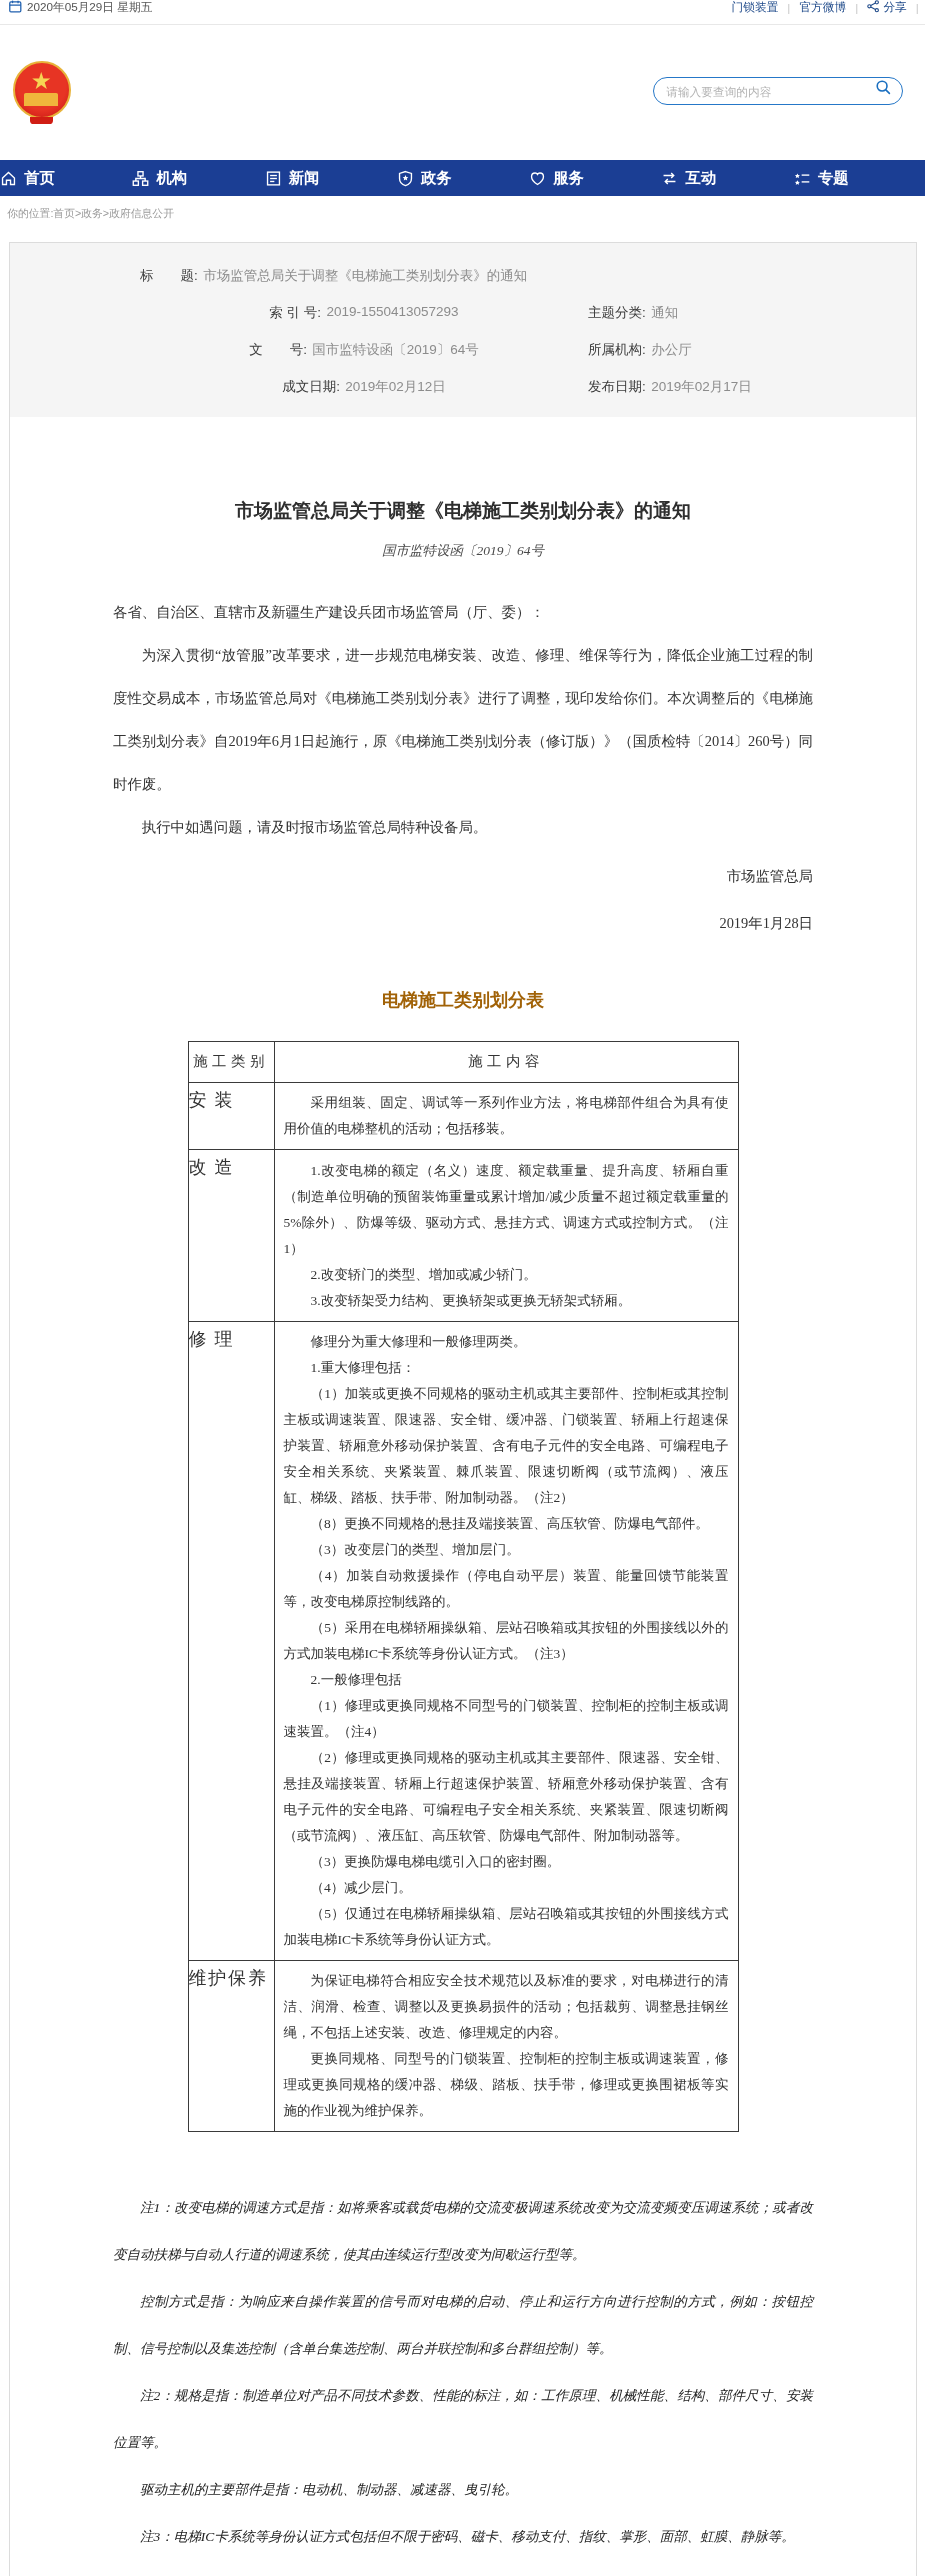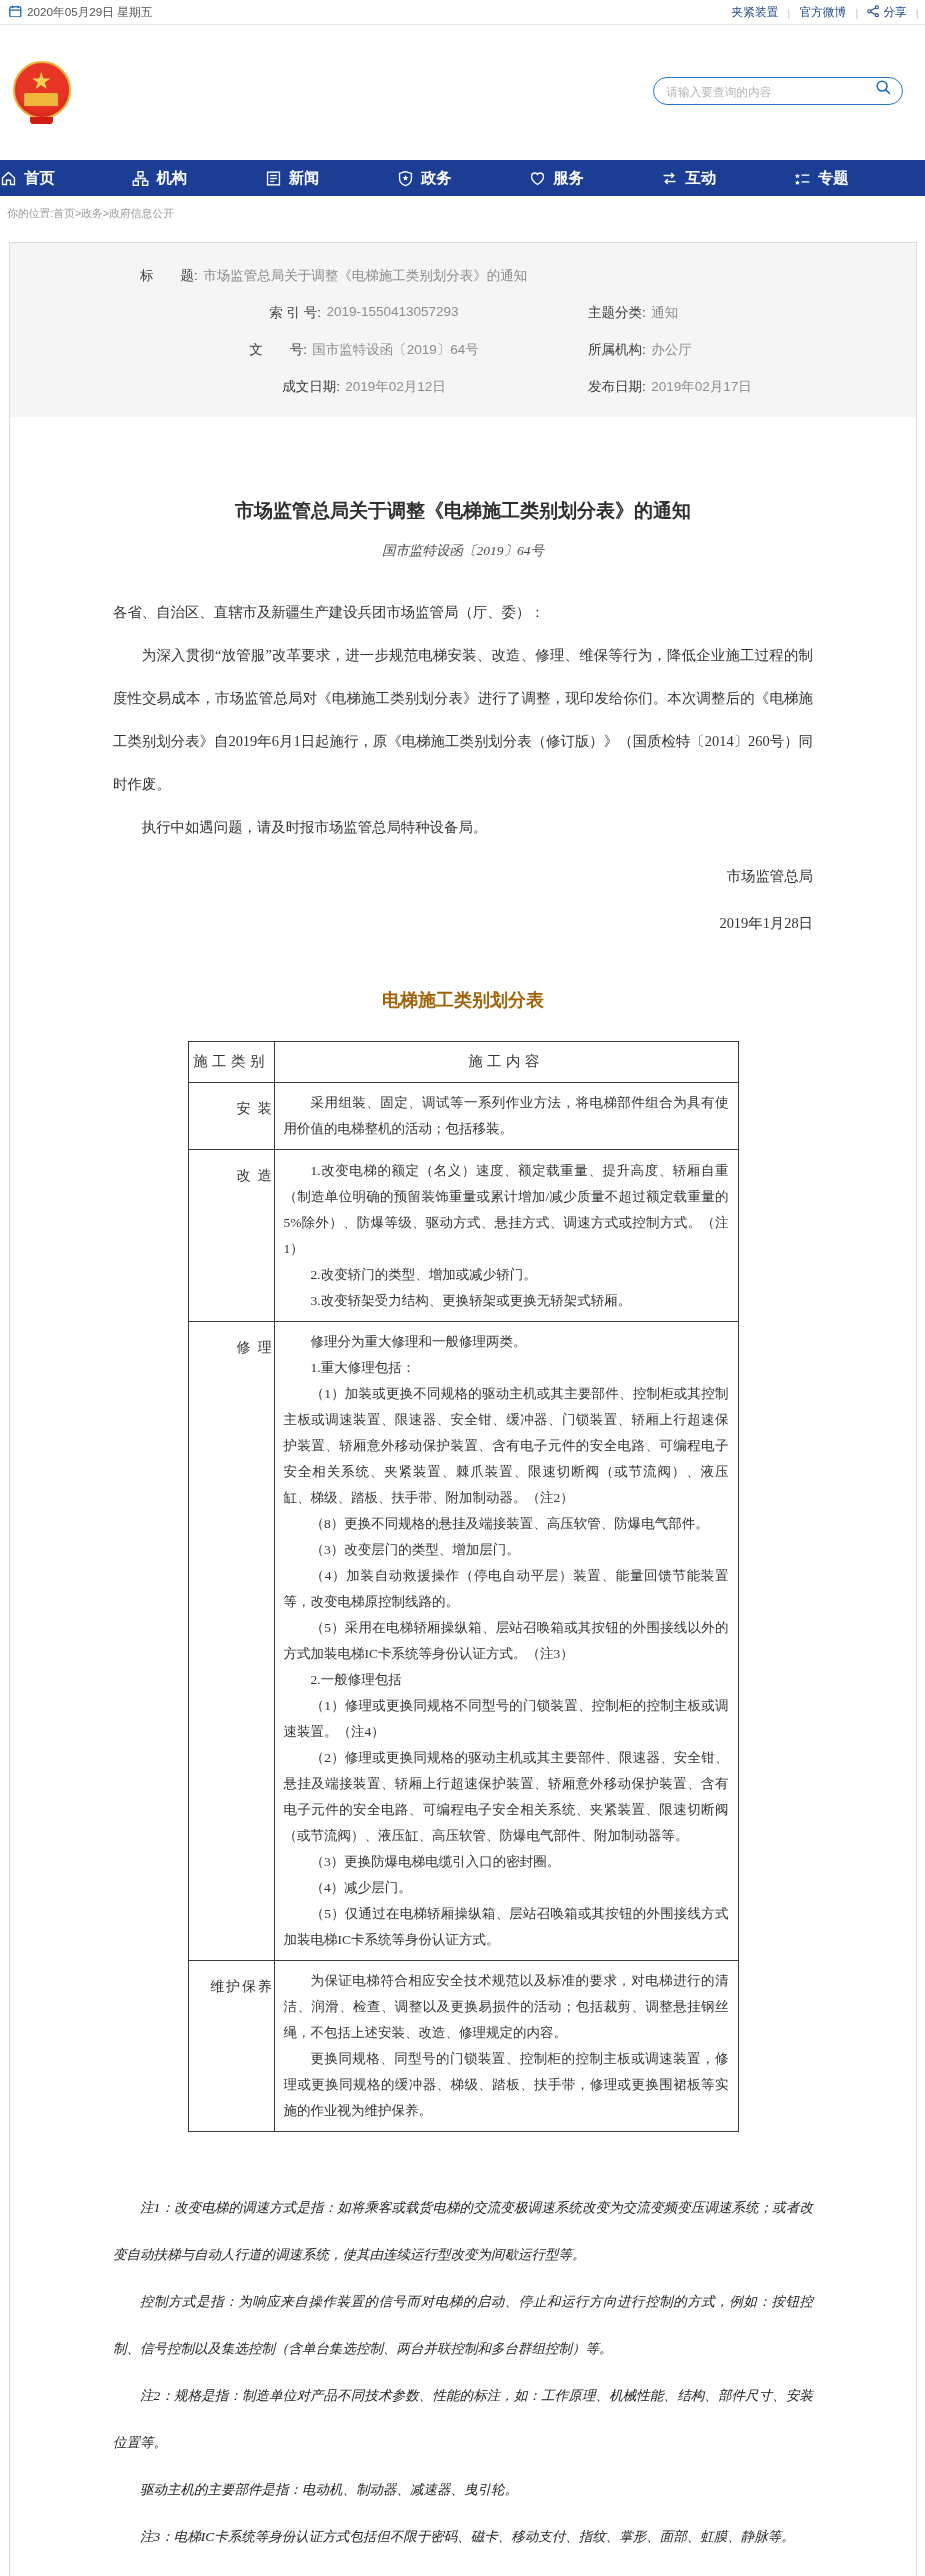--- a/index.html
+++ b/index.html
@@ -1,19 +1,19 @@
 <!DOCTYPE html>
 <html style="font-size:14.4px"><head>
 <meta charset="utf-8">
 <style>
   * { margin:0; padding:0; box-sizing:border-box; }
   body { width:926px; margin:0 auto; background:#fff; font-family:"Liberation Sans","DejaVu Sans",sans-serif; color:#333; }
 
   
-  .topbar { height:25px; display:flex; align-items:center; justify-content:space-between; padding:0 7.2px 0 9px; border-bottom:0.9px solid #e8e8e8; font-size:11.7px; }
+  .topbar { height:25px; display:flex; align-items:flex-start; justify-content:space-between; padding:0 7.2px 0 9px; border-bottom:0.9px solid #e8e8e8; font-size:11.7px; }
   .topbar-left { display:flex; align-items:center; gap:5.4px; color:#555; }
   .topbar-right { display:flex; align-items:center; gap:9px; color:#1f4a8a; }
   .topbar-right .sep { color:#c9c9c9; }
   .toplink { display:flex; align-items:center; gap:3.6px; cursor:pointer; color:#1f4a8a; text-decoration:none; }
 
   
   .header { height:135px; display:flex; align-items:center; padding:0 27px 0 11.7px; position:relative; }
   .emblem { width:59px; height:67px; position:relative; flex:0 0 auto; }
   .emblem .disc { position:absolute; left:0.9px; top:1.8px; width:58px; height:58px; border-radius:50%;
      background:radial-gradient(circle at 50% 42%, #e73424 0 58%, #c31111 100%); border:2.7px solid #e8b33a; }
@@ -54,21 +54,21 @@
   .doc-paras { margin-top:31px; }
   .doc p.body-p { font-size:14.4px; line-height:43px; color:#333; text-align:justify; }
   .doc p.indent { text-indent:2em; }
   .sign-block { text-align:right; font-size:14.4px; line-height:47px; margin-top:3.6px; color:#333; }
   .table-title { margin-top:41px; text-align:center; font-size:18px; font-weight:bold; color:#a16207; font-family:"Liberation Sans","DejaVu Sans",sans-serif; }
 
   table.class-table { border-collapse:collapse; margin:29px auto 0; width:551px; table-layout:fixed; }
   .class-table th, .class-table td { border:0.9px solid #3a3a3a; font-weight:normal; }
   .class-table th { height:41px; font-size:14.4px; letter-spacing:4.5px; color:#333; text-align:center; }
   .class-table .cat-col { width:86px; }
-  .class-table td.cat { text-align:right; vertical-align:top; padding-top:17px; font-size:14px; color:#333; letter-spacing:1.8px; }
+  .class-table td.cat { text-align:left; vertical-align:top; padding-top:5px; font-size:18px; color:#333; letter-spacing:1.8px; }
   .class-table td.content { padding:7.2px 9px; }
   .class-table td.content p { font-size:13.5px; line-height:26px; text-indent:2em; color:#333; text-align:justify; }
 
   .notes { margin-top:52px; font-style:italic; }
   .notes p { font-size:13.5px; line-height:47px; text-indent:2em; color:#222; text-align:justify; }
 </style>
 </head>
 <body>
 
 <div class="topbar">
@@ -77,21 +77,21 @@
       <svg width="12.6" height="12.6" viewBox="0 0 16 16">
           <rect x="1" y="2.5" width="14" height="12.5" rx="1.5" fill="none" stroke="#1f5fae" stroke-width="1.6"></rect>
           <line x1="1" y1="6.5" x2="15" y2="6.5" stroke="#1f5fae" stroke-width="1.6"></line>
           <line x1="4.5" y1="0.8" x2="4.5" y2="4" stroke="#1f5fae" stroke-width="1.6"></line>
           <line x1="11.5" y1="0.8" x2="11.5" y2="4" stroke="#1f5fae" stroke-width="1.6"></line>
         </svg>
     </span>
     <span>2020年05月29日 星期五</span>
   </div>
   <div class="topbar-right">
-    <a class="toplink">夹紧装置</a>
+    <a class="toplink">门锁装置</a>
     <span class="sep">|</span>
     <a class="toplink">官方微博</a>
     <span class="sep">|</span>
     <a class="toplink">
       <span>
         <svg width="12.6" height="12.6" viewBox="0 0 16 16">
             <circle cx="3" cy="8" r="2" fill="none" stroke="#1f4a8a" stroke-width="1.4"></circle>
             <circle cx="12.5" cy="3" r="2" fill="none" stroke="#1f4a8a" stroke-width="1.4"></circle>
             <circle cx="12.5" cy="13" r="2" fill="none" stroke="#1f4a8a" stroke-width="1.4"></circle>
             <line x1="4.8" y1="7" x2="10.7" y2="3.9" stroke="#1f4a8a" stroke-width="1.4"></line>

